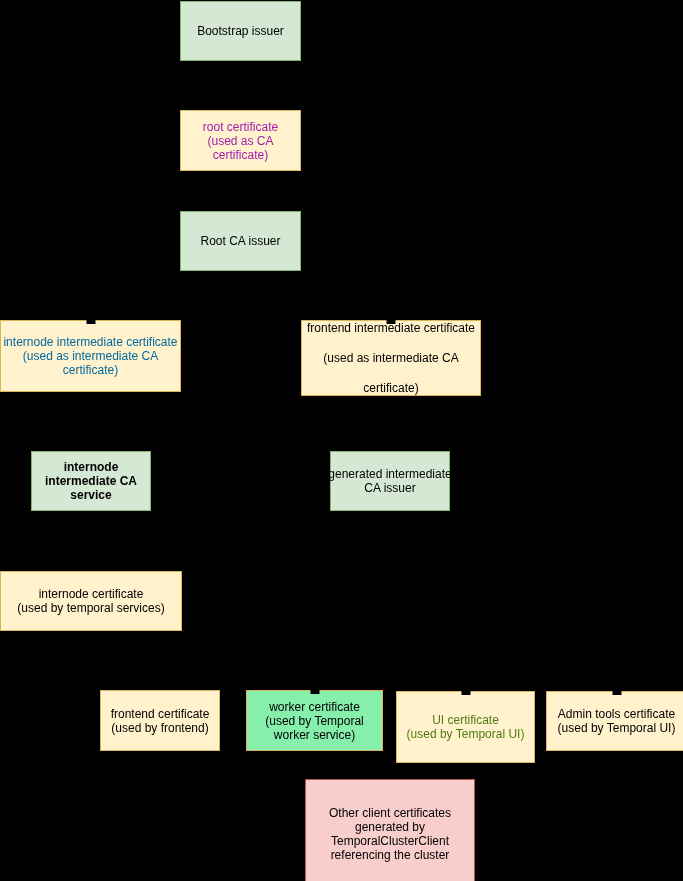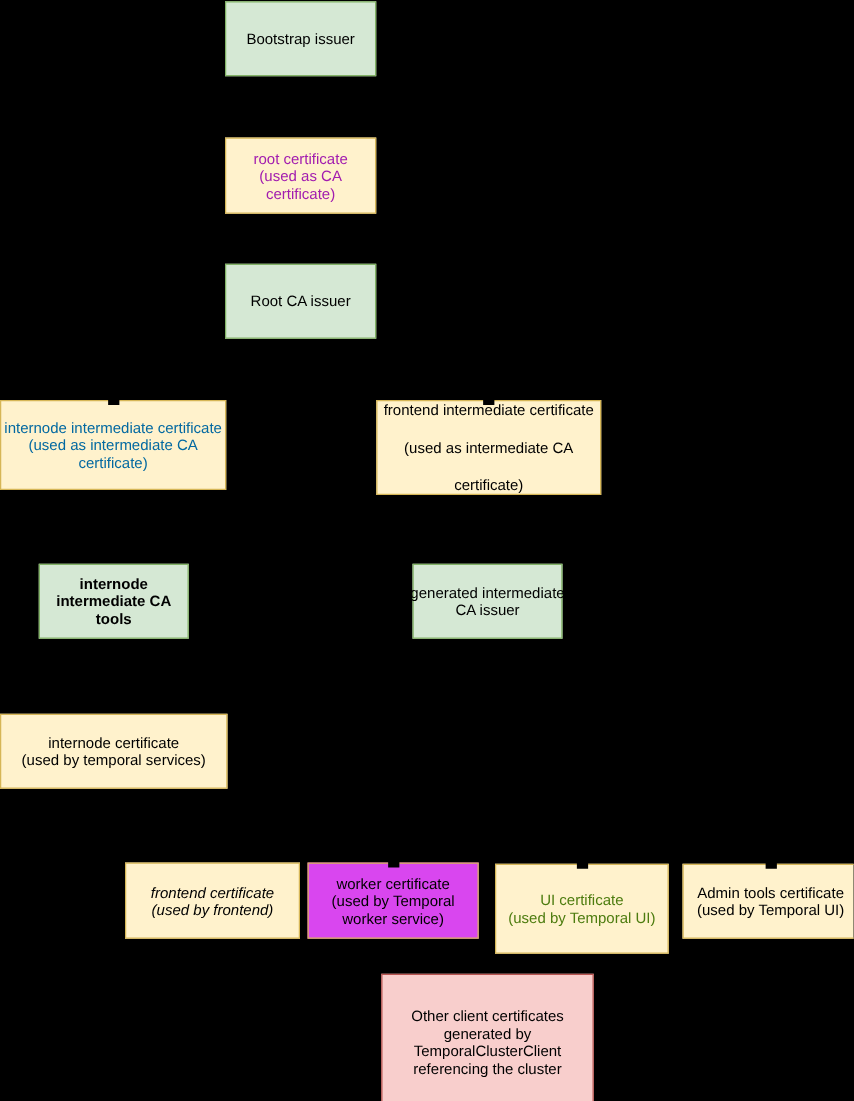--- a/index.html
+++ b/index.html
@@ -64,35 +64,35 @@
     </div>
     <div class="node" style="left: 301px; top: 320px; width: 180px; height: 76px; background: rgb(255, 242, 204); border-color: rgb(214, 182, 86); color: rgb(0, 0, 0); justify-content: space-between;">
       <div class="line">frontend intermediate certificate</div>
       <div class="line">(used as intermediate CA</div>
       <div class="line">certificate)</div>
       <div class="notch"></div>
     </div>
     <div class="node" style="left: 31px; top: 451px; width: 120px; height: 60px; background: rgb(213, 232, 212); border-color: rgb(130, 179, 102); color: rgb(0, 0, 0); font-weight: bold;">
       <div class="line">internode</div>
       <div class="line">intermediate CA</div>
-      <div class="line">tools</div>
+      <div class="line">service</div>
     </div>
     <div class="node" style="left: 330px; top: 451px; width: 120px; height: 60px; background: rgb(213, 232, 212); border-color: rgb(130, 179, 102); color: rgb(0, 0, 0);">
       <div class="line">generated intermediate</div>
       <div class="line">CA issuer</div>
     </div>
     <div class="node" style="left: 0px; top: 571px; width: 182px; height: 60px; background: rgb(255, 242, 204); border-color: rgb(214, 182, 86); color: rgb(0, 0, 0); align-items: center;">
       <div class="line">internode certificate</div>
       <div class="line">(used by temporal services)</div>
     </div>
-    <div class="node" style="left: 100px; top: 690px; width: 140px; height: 61px; background: rgb(255, 242, 204); border-color: rgb(214, 182, 86); color: rgb(0, 0, 0); font-style: italic;">
+    <div class="node" style="left: 100px; top: 690px; width: 120px; height: 61px; background: rgb(255, 242, 204); border-color: rgb(214, 182, 86); color: rgb(0, 0, 0);">
       <div class="line">frontend certificate</div>
       <div class="line">(used by frontend)</div>
     </div>
-    <div class="node" style="left: 246px; top: 690px; width: 137px; height: 61px; background: #d946ef; border-color: rgb(214, 182, 86); color: rgb(0, 0, 0);">
+    <div class="node" style="left: 246px; top: 690px; width: 137px; height: 61px; background: #86efac; border-color: rgb(214, 182, 86); color: rgb(0, 0, 0);">
       <div class="line">worker certificate</div>
       <div class="line">(used by Temporal</div>
       <div class="line">worker service)</div>
       <div class="notch"></div>
     </div>
     <div class="node" style="left: 396px; top: 691px; width: 139px; height: 72px; background: rgb(255, 242, 204); border-color: rgb(214, 182, 86); color: #4d7c0f;">
       <div class="line">UI certificate</div>
       <div class="line">(used by Temporal UI)</div>
       <div class="notch"></div>
     </div>

